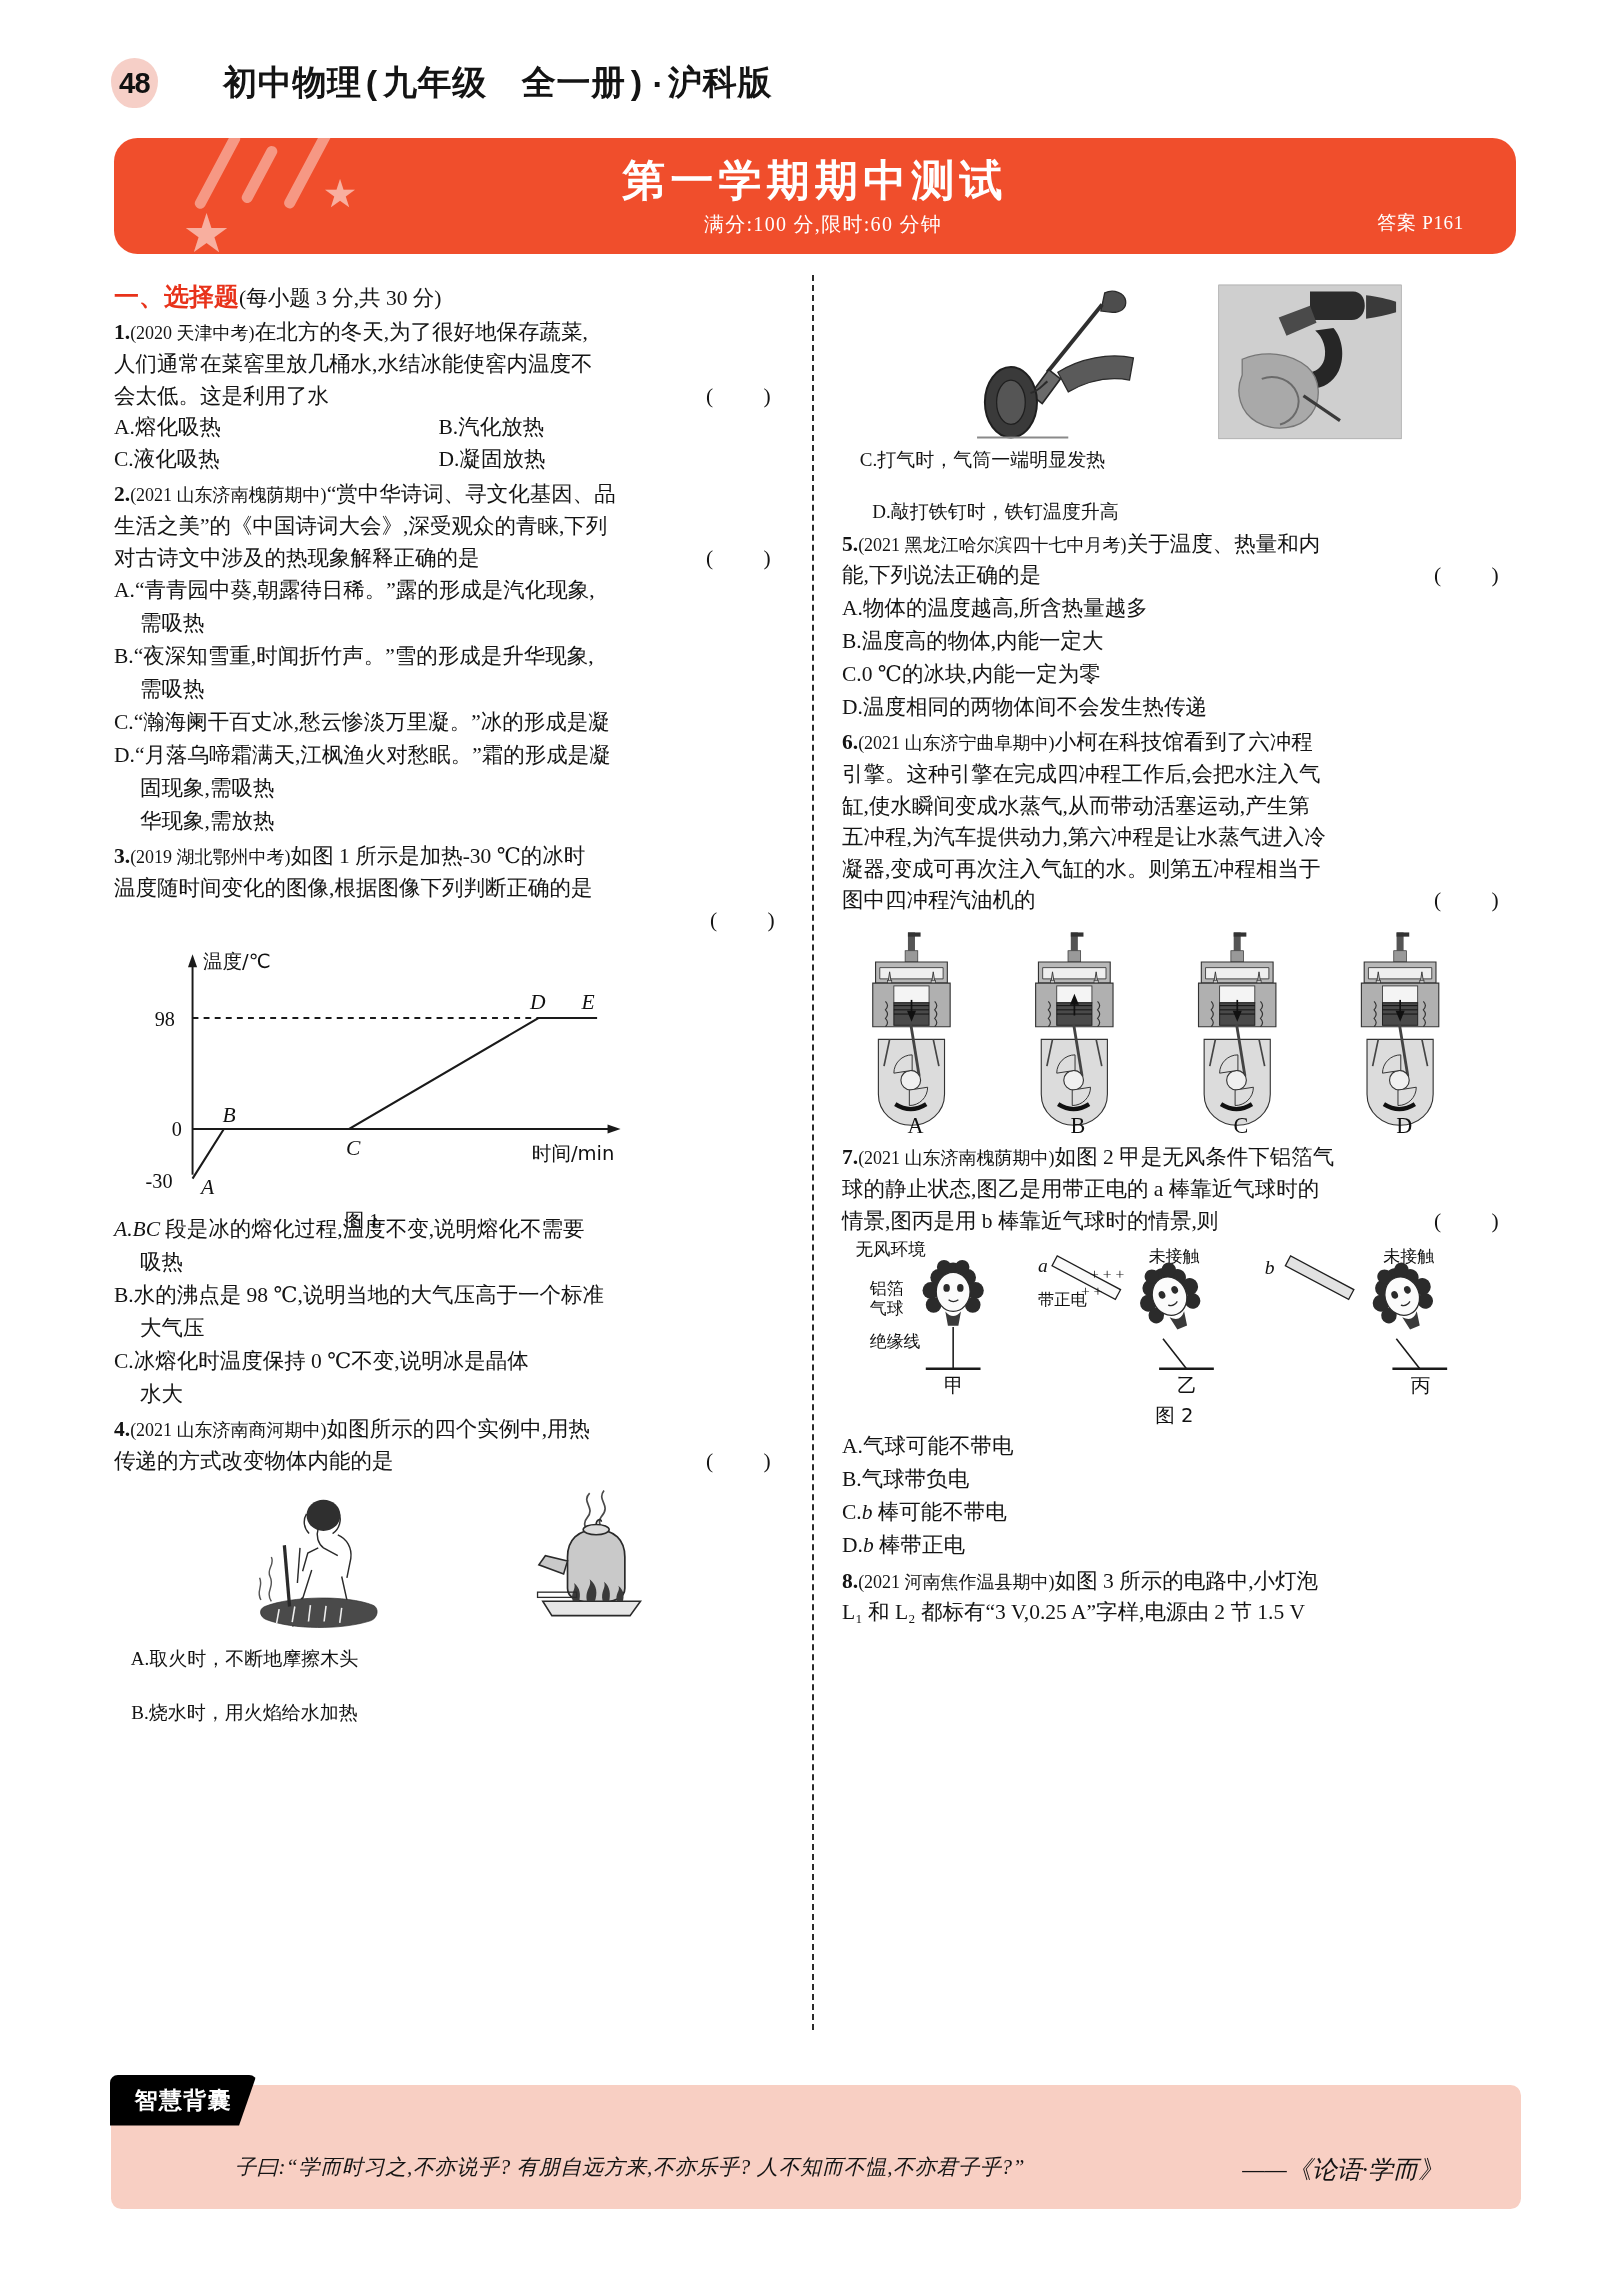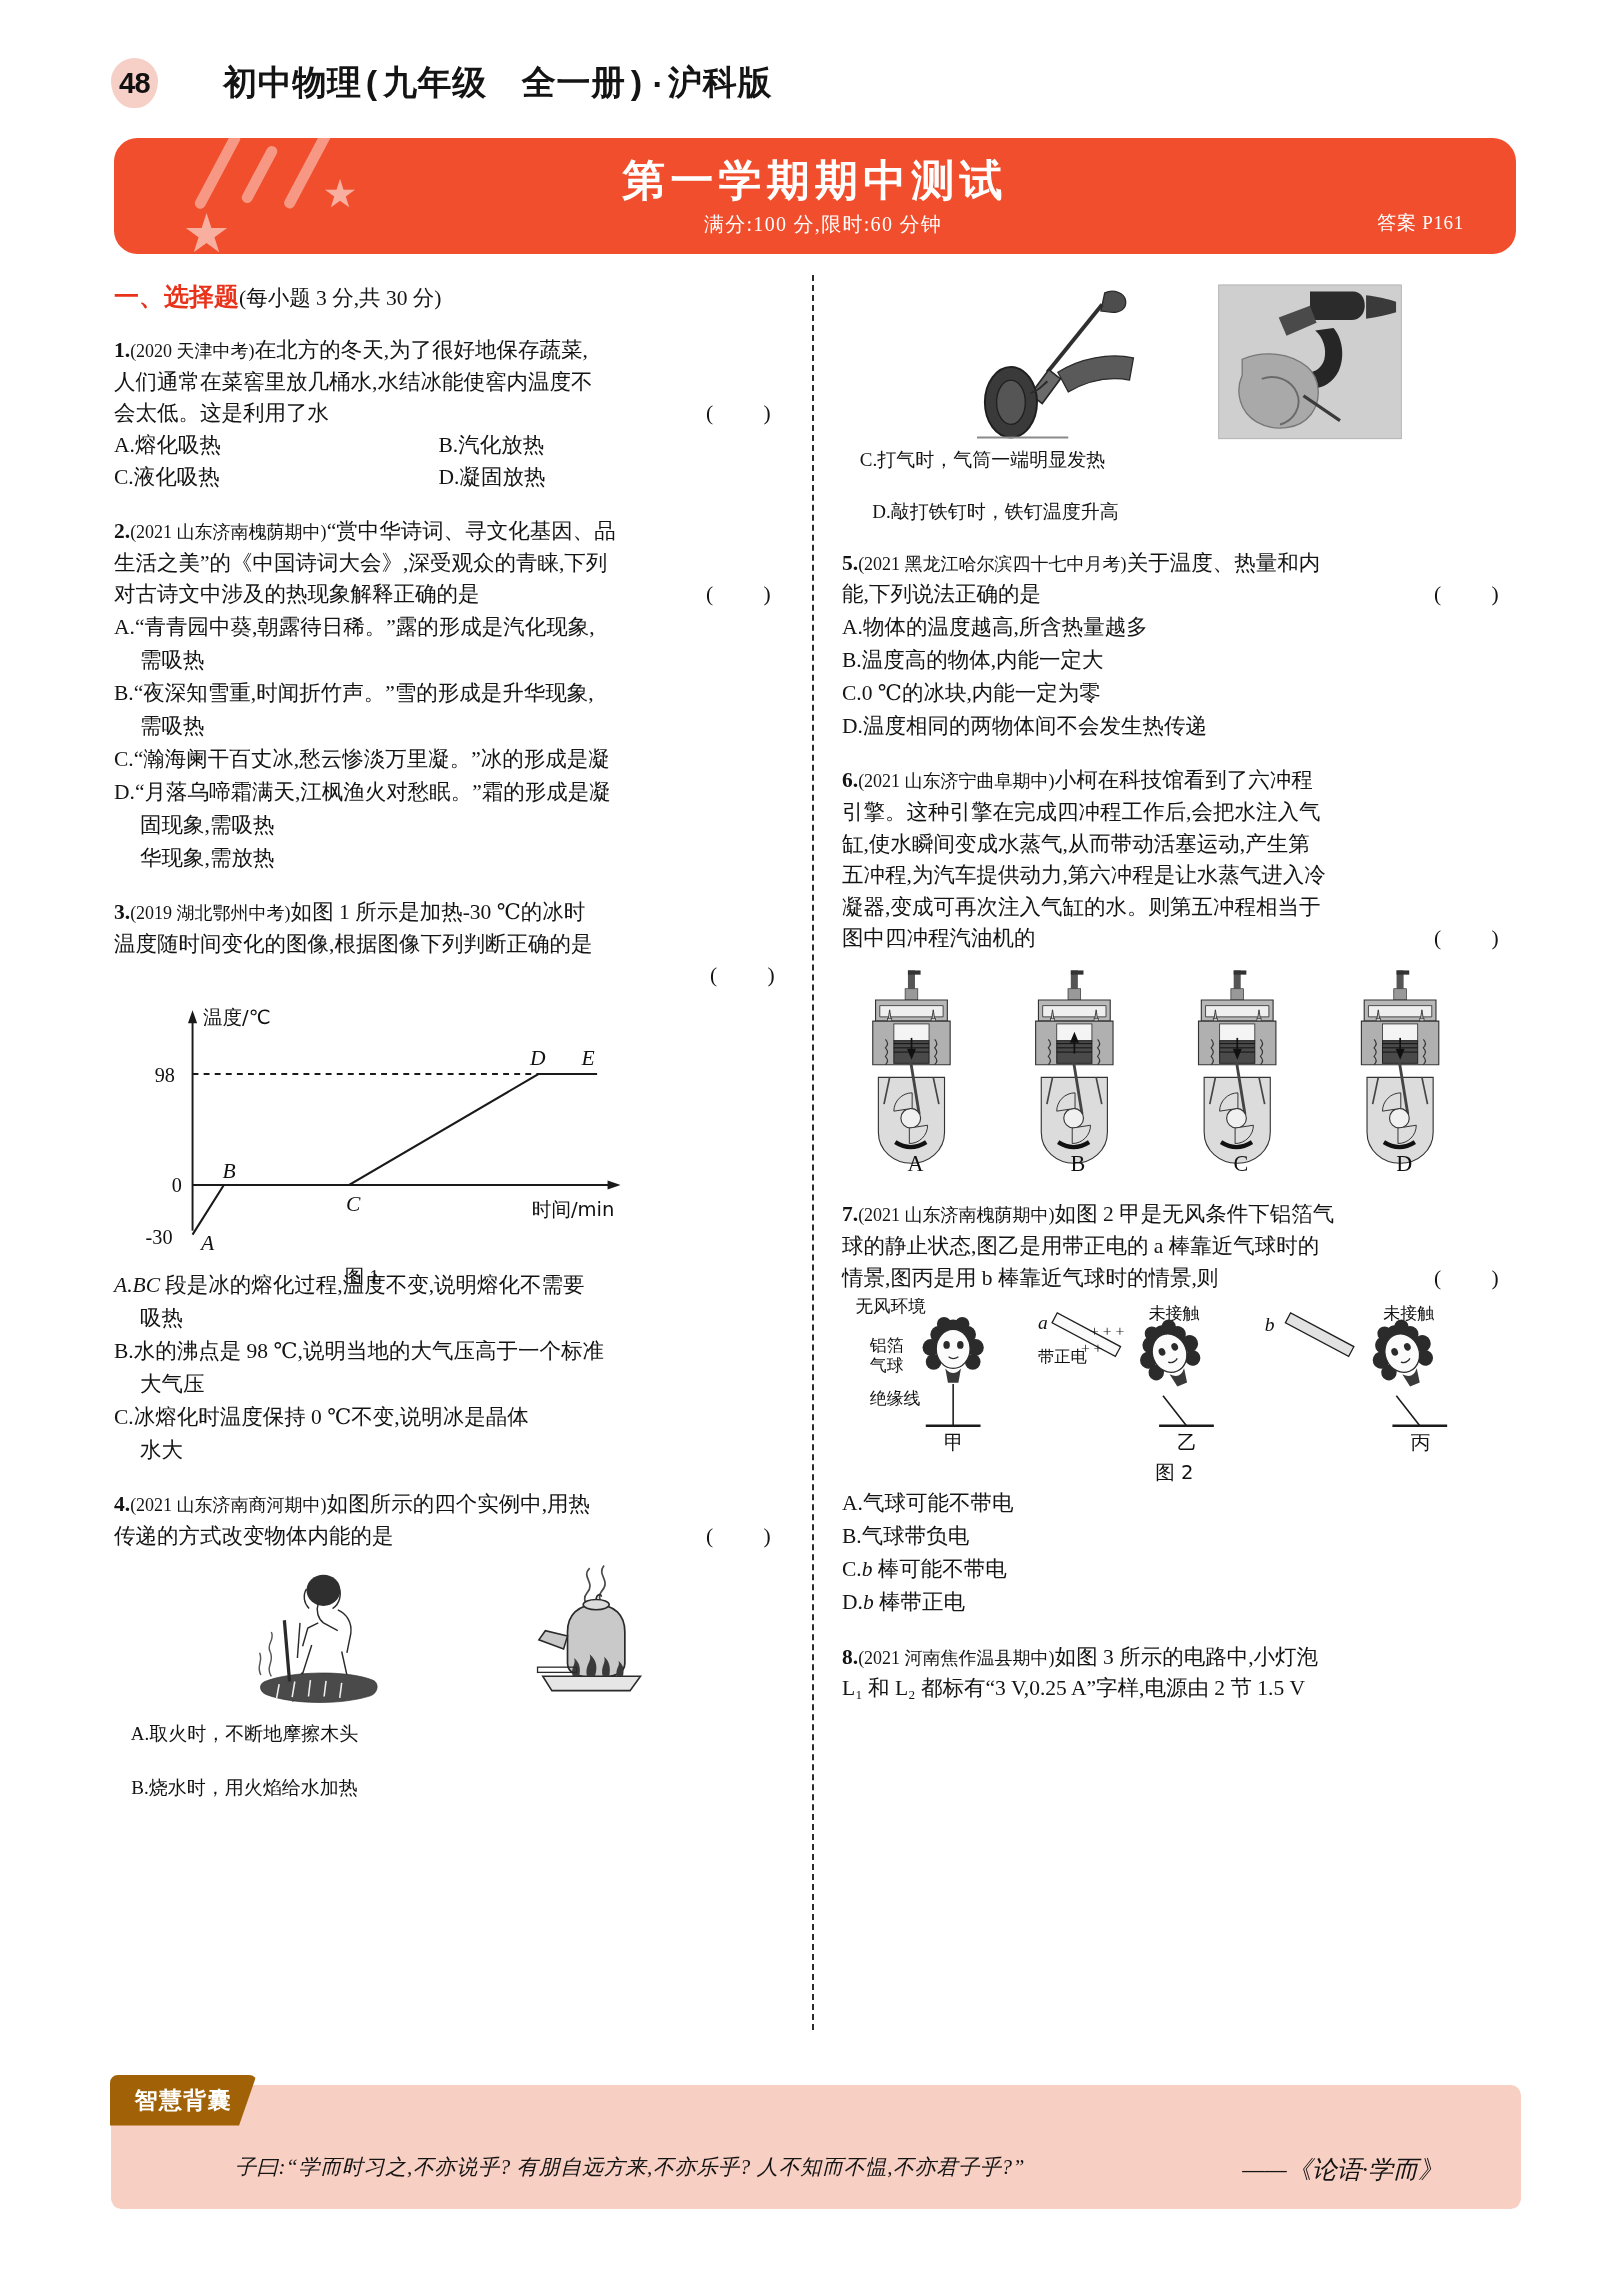--- a/index.html
+++ b/index.html
@@ -54,21 +54,21 @@
   .colR{left:728px;}
   .divider{
     position:absolute;left:698px;top:-6.5px;width:0;height:1755px;
     border-left:2.6px dashed #2b2b2b;
   }
 
   .sec-head{font-size:25px;font-weight:bold;margin-bottom:5.2px;line-height:1.25;}
   .sec-head .red{color:#e8321a;}
   .sec-head .pts{font-size:21.5px;font-weight:normal;}
 
-  .q{position:relative;margin-top:23px;font-size:21.5px;line-height:1.47;}
+  .q{position:relative;margin-top:4px;font-size:21.5px;line-height:1.47;}
   .q .num{font-weight:bold;}
   .q .src{font-size:18px;}
   .hang{padding-left:26px;text-indent:-26px;}
   .opt{padding-left:31px;text-indent:-31px;margin-top:1.3px;}
   .opt2{display:flex;}
   .opt2 > span{width:50%;}
   .brk{float:right;letter-spacing:14.4px;margin-right:3.9px;}
   .it{font-style:italic;}
 
   
@@ -77,21 +77,21 @@
   .picrow{display:flex;justify-content:center;gap:46px;margin-top:7.8px;}
   .piccap{display:flex;justify-content:center;gap:26px;font-size:19px;margin-top:2.6px;flex-direction:column;}
 
   
   .foot{
     position:absolute;left:111px;top:2085px;width:1410px;height:124px;
     background:#f8cfc3;border-radius:10.4px;
   }
   .foot-tab{
     position:absolute;left:-1.3px;top:-10.4px;width:147px;height:51px;
-    background:#a16207;color:#fff;font-size:23px;font-weight:bold;
+    background:#000000;color:#fff;font-size:23px;font-weight:bold;
     display:flex;align-items:center;justify-content:center;
     border-radius:7.8px 7.8px 0 0;
     clip-path:polygon(0 0,100% 0,88% 100%,0 100%);
     letter-spacing:1.3px;font-family:"DejaVu Sans",sans-serif;
   }
   .foot-quote{position:absolute;left:124px;top:68px;font-size:21px;font-style:italic;letter-spacing:0.7px;}
   .foot-src{position:absolute;right:78px;top:68px;font-size:25px;font-style:italic;}
 
   svg{display:block;}
   .inkstroke{fill:none;stroke:#1a1a1a;}

